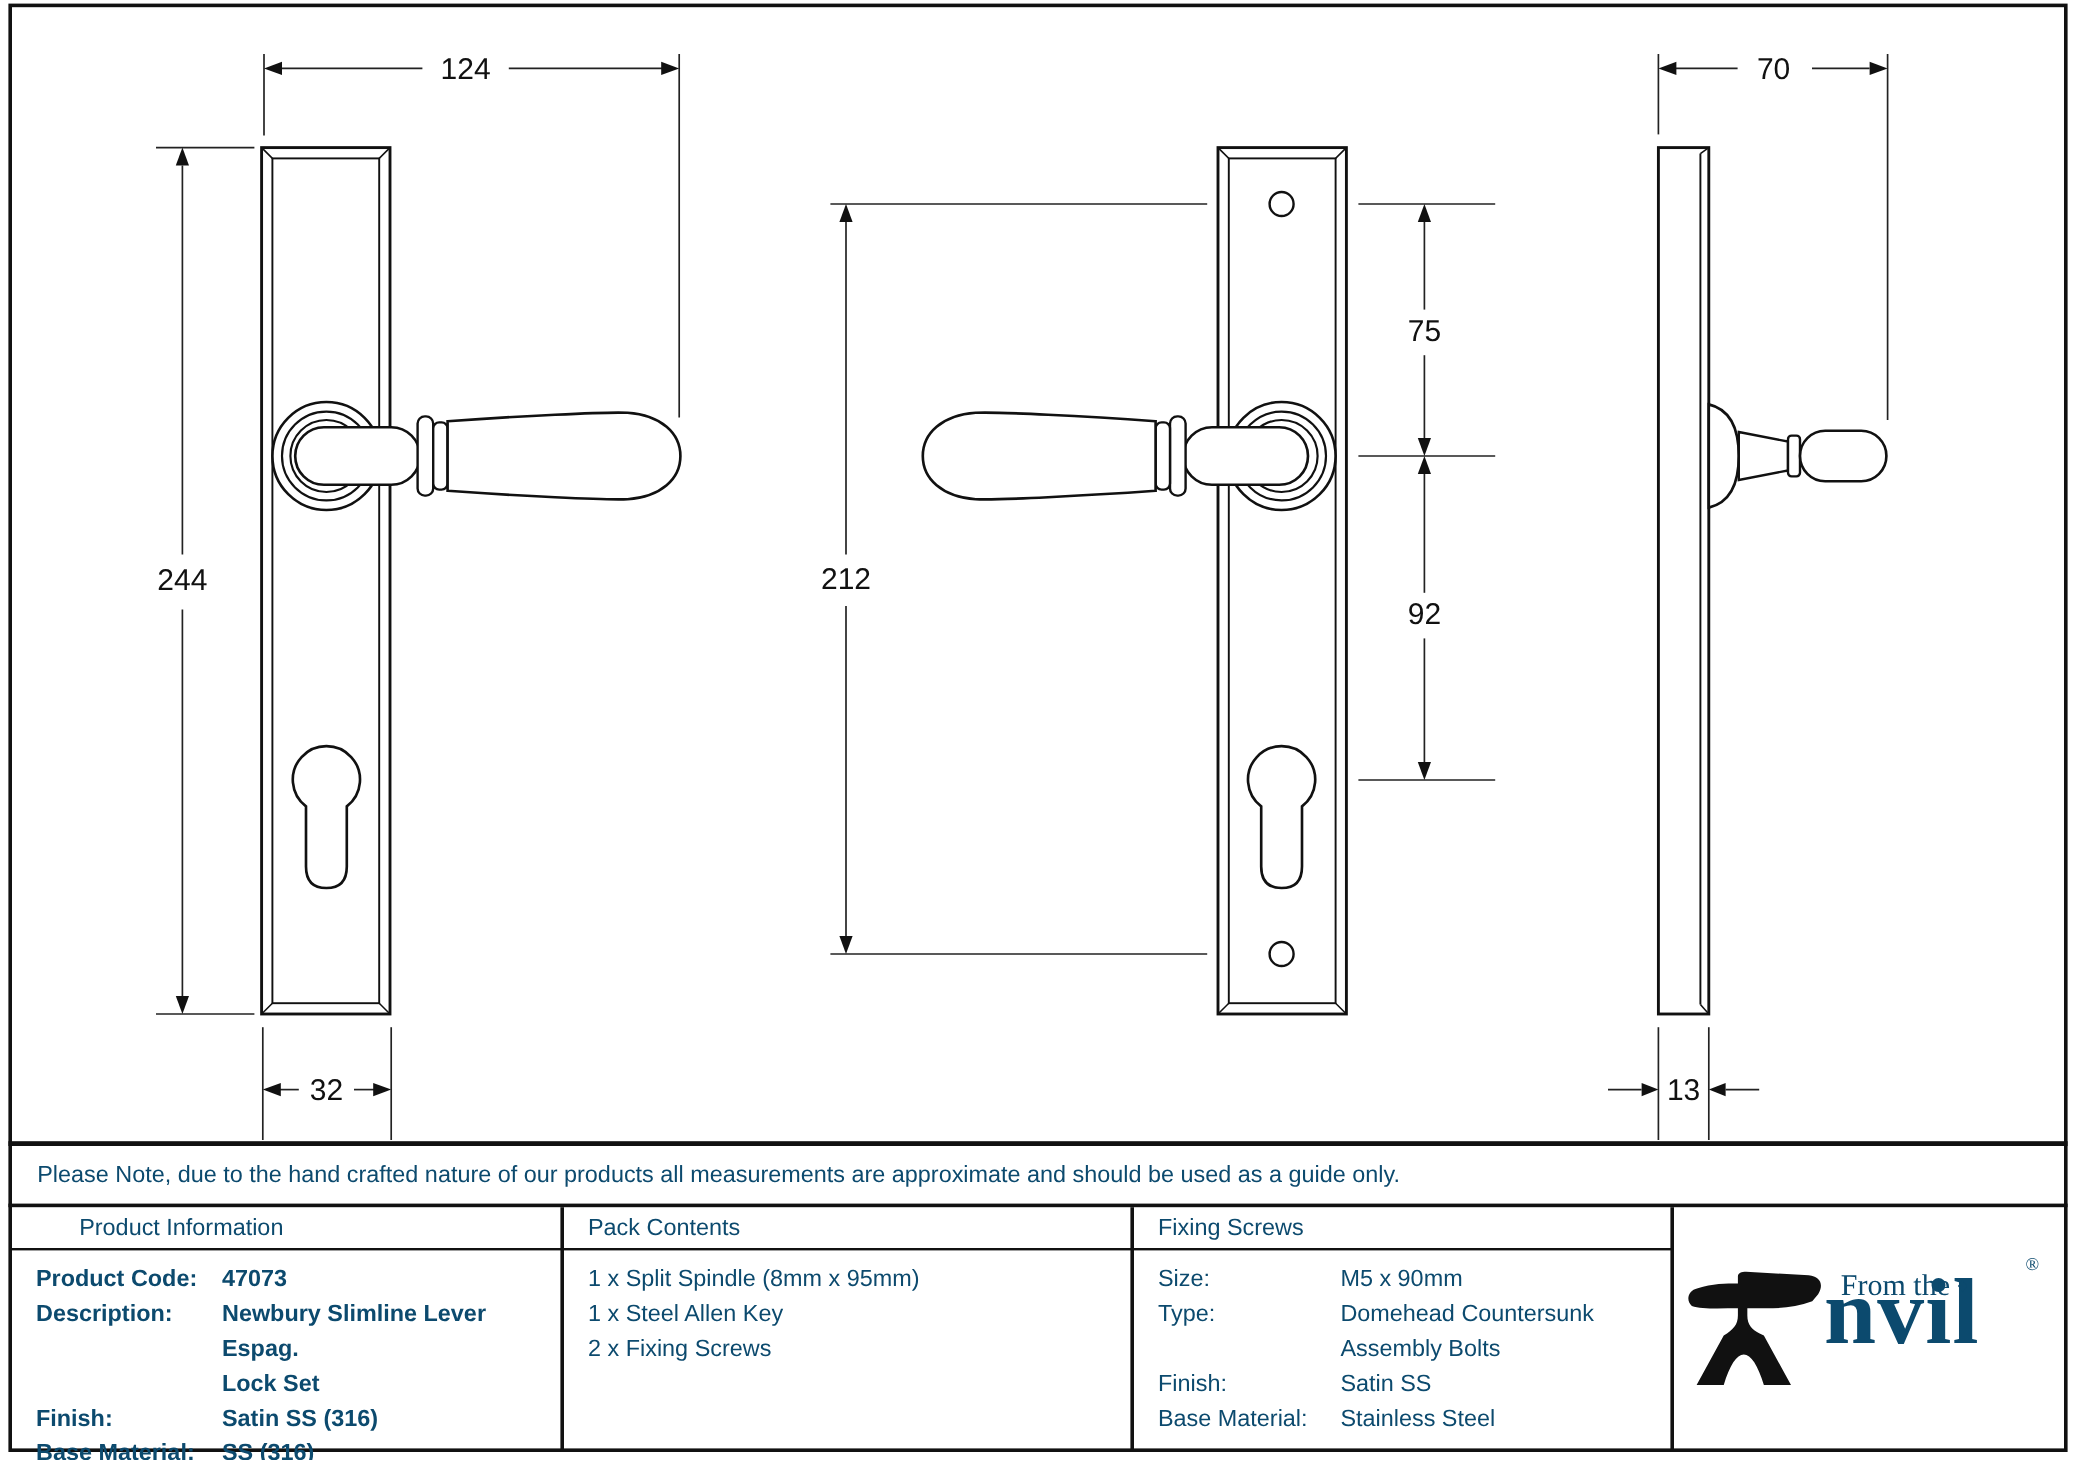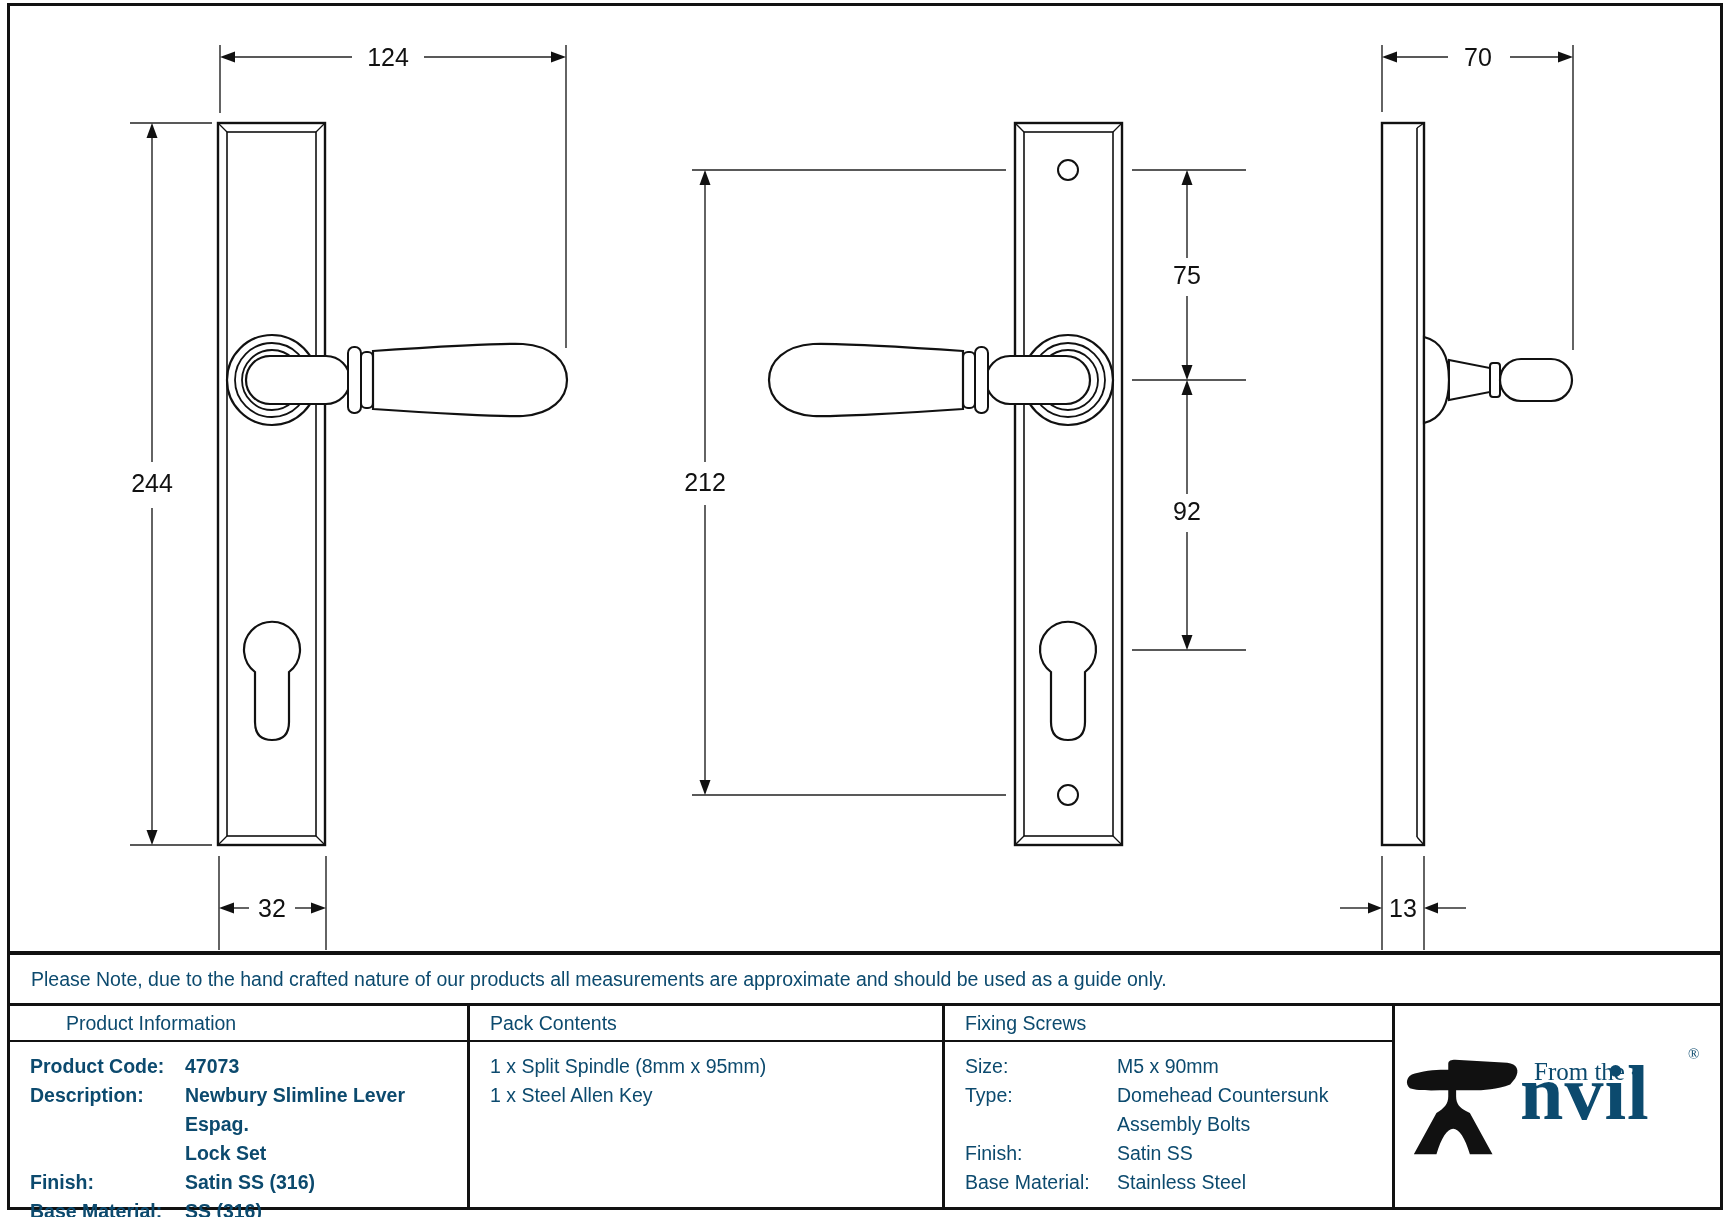--- a/index.html
+++ b/index.html
@@ -200,20 +200,21 @@
     </div>
     <div class="kv">
       <span class="lbl">Base Material:</span>
       <span>SS (316)</span>
     </div>
   </div>
 
   <div class="abs cell" style="left:490px;top:1052px;width:440px;">
     <div>1 x Split Spindle (8mm x 95mm)</div>
     <div>1 x Steel Allen Key</div>
+    <div>2 x Fixing Screws</div>
   </div>
 
   <div class="abs cell" style="left:965px;top:1052px;width:415px;">
     <div class="kv kv3">
       <span class="lbl">Size:</span>
       <span>M5 x 90mm</span>
     </div>
     <div class="kv kv3">
       <span class="lbl">Type:</span>
       <span>Domehead Countersunk</span>

